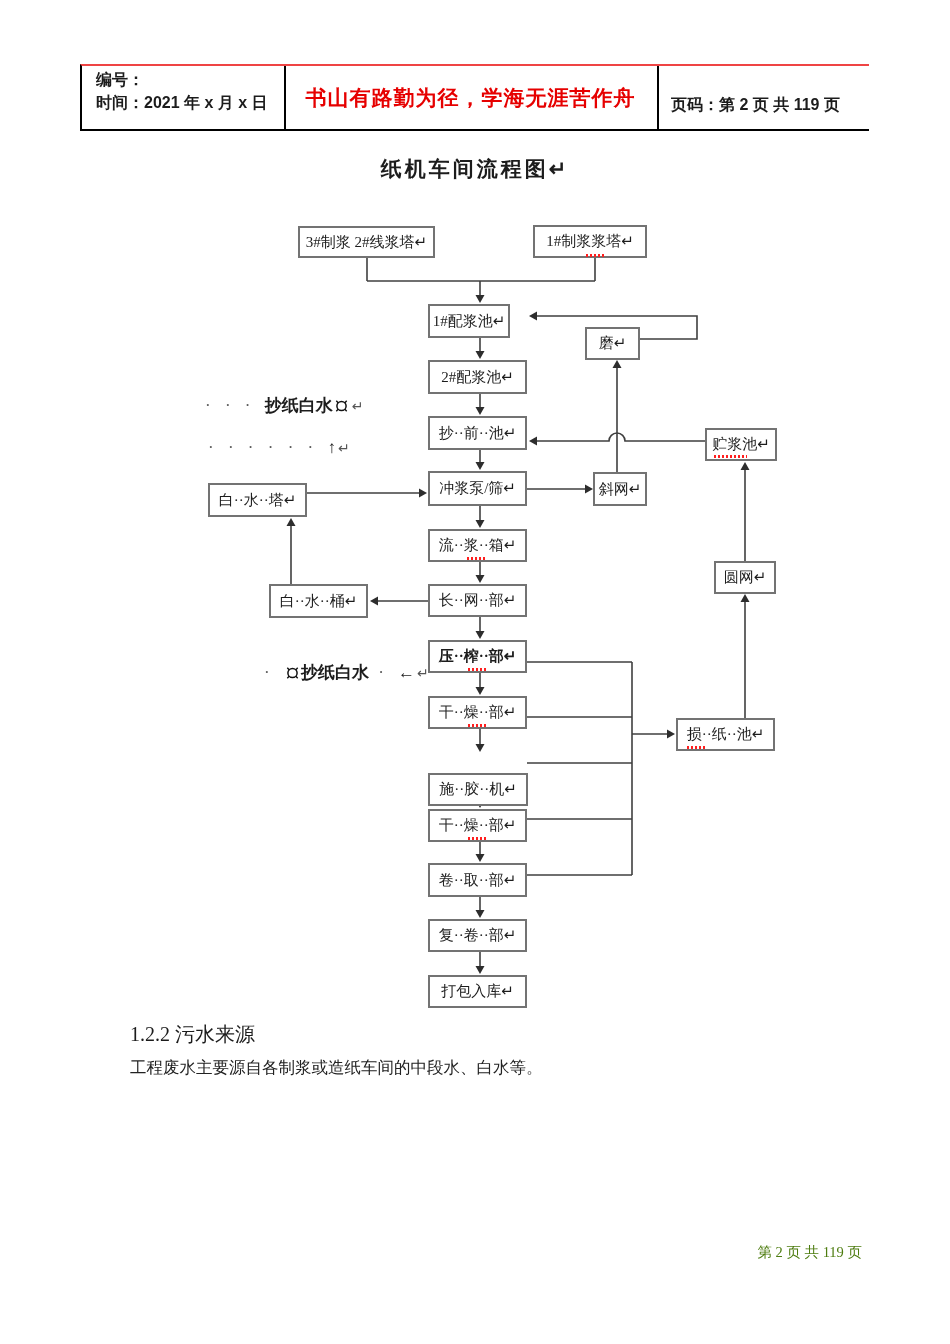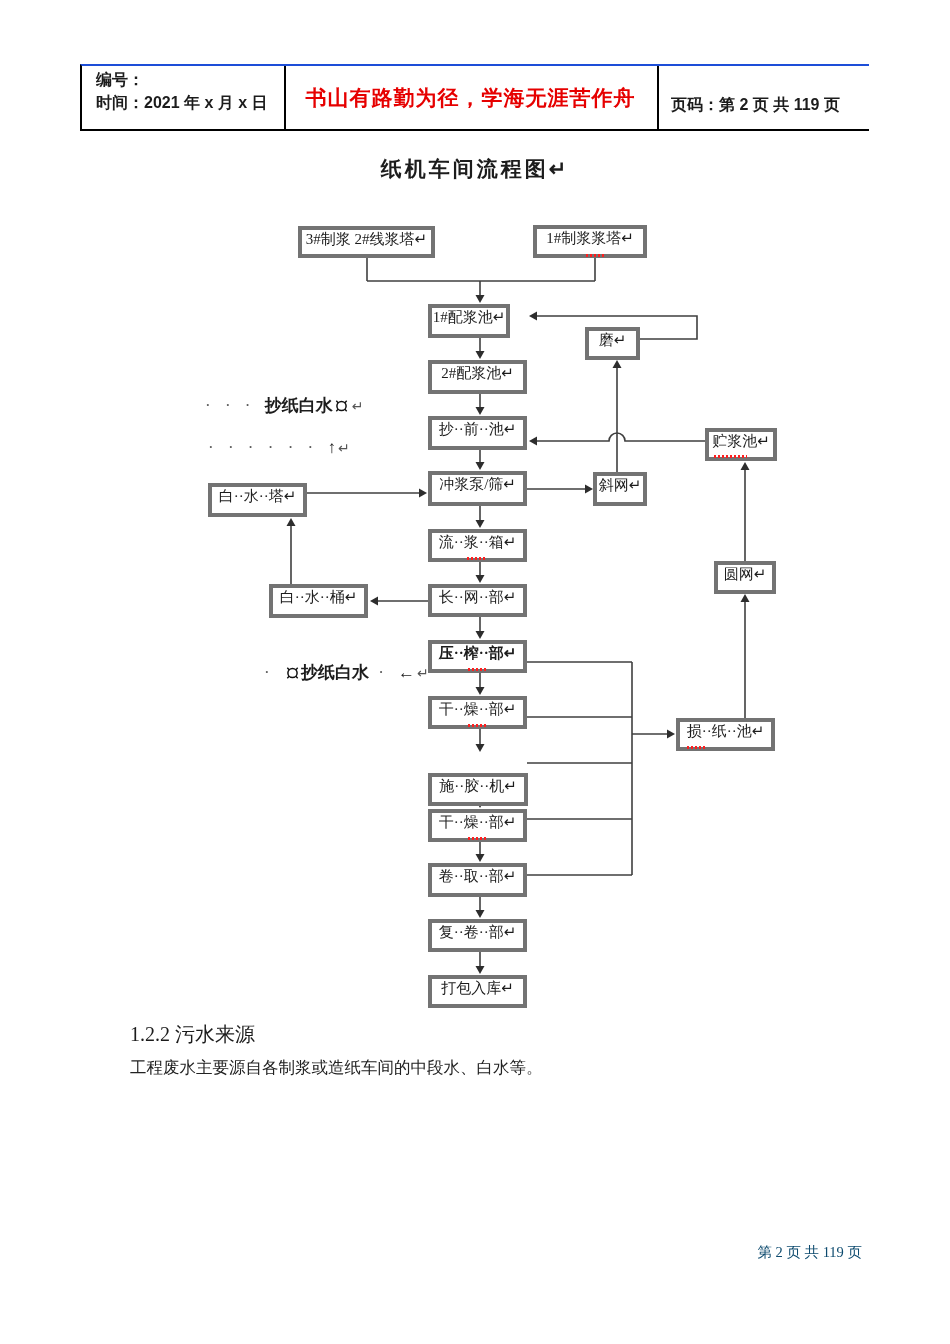--- a/index.html
+++ b/index.html
@@ -7,37 +7,37 @@
     --squiggle-red:#ff1f1f;
     --line-color:#3f3f3f;
     --ink:#1c1c1c;
   }
   html,body{margin:0;padding:0;background:#fff;}
   .page{position:relative;width:950px;height:1344px;background:#fff;overflow:hidden;
         font-family:"Liberation Serif",serif;color:var(--ink);}
 
   
   .hdr{position:absolute;left:80px;top:64px;width:787px;height:63px;
-       border-top:2px solid #1d4ed8;border-bottom:2px solid #000;border-left:2px solid #000;
+       border-top:2px solid #ef4444;border-bottom:2px solid #000;border-left:2px solid #000;
        font-family:"Liberation Sans",sans-serif;}
   .hdr .vline{position:absolute;top:0;width:2px;height:100%;background:#000;}
   .hdr .cell-left{position:absolute;left:14px;top:2px;font-size:16px;font-weight:700;line-height:23px;}
   .hdr .cell-motto{position:absolute;left:202px;width:373px;height:100%;
        display:flex;align-items:center;justify-content:center;
        font-size:21px;font-weight:700;color:var(--motto-red);letter-spacing:1px;
        font-family:"Liberation Serif",serif;}
   .hdr .cell-page{position:absolute;left:589px;top:0;height:100%;display:flex;align-items:center;
        font-size:16px;font-weight:700;padding-top:16px;box-sizing:border-box;}
 
   
   .fc-title{position:absolute;left:0;top:155px;width:950px;text-align:center;
        font-size:21px;font-weight:700;letter-spacing:3px;}
   svg.connectors{position:absolute;left:0;top:0;pointer-events:none;}
-  .fbox{position:absolute;border:4px solid #737373;background:#fff;box-sizing:border-box;
-        display:flex;justify-content:center;white-space:nowrap;
+  .fbox{position:absolute;border:2px solid #737373;background:#fff;box-sizing:border-box;
+        display:flex;align-items:center;justify-content:center;white-space:nowrap;
         font-size:15px;color:var(--ink);}
   .b-pulp3{left:298px;top:226px;width:137px;height:32px;}
   .b-pulp1{left:533px;top:225px;width:114px;height:33px;}
   .b-mix1{left:428px;top:304px;width:82px;height:34px;}
   .b-mo{left:585px;top:327px;width:55px;height:33px;}
   .b-mix2{left:428px;top:360px;width:99px;height:34px;}
   .b-chaoqian{left:428px;top:416px;width:99px;height:34px;}
   .b-zhujiang{left:705px;top:428px;width:72px;height:33px;}
   .b-chongjiangbeng{left:428px;top:471px;width:99px;height:35px;}
   .b-xiewang{left:593px;top:472px;width:54px;height:34px;}
@@ -60,21 +60,21 @@
 
   .ann{position:absolute;font-size:17px;font-weight:700;white-space:nowrap;}
   .ann .dots{color:#5a5a5a;font-weight:400;letter-spacing:5px;}
   .ann .ret{color:#555;font-weight:400;font-size:14px;margin-left:2px;}
   .ann .arr{font-weight:400;color:#222;}
   .glyph-x{vertical-align:-2px;margin:0 1px;}
 
   
   .sec-heading{position:absolute;left:130px;top:1021px;font-size:20px;font-weight:400;}
   .sec-body{position:absolute;left:130px;top:1057px;font-size:16.5px;color:#222;}
-  .footer-page{position:absolute;right:88px;top:1243px;font-size:14.5px;color:#0c4a6e;}
+  .footer-page{position:absolute;right:88px;top:1243px;font-size:14.5px;color:#4d7c0f;}
 </style>
 </head>
 <body>
 
 <div class="page">
 
   <div class="hdr">
     <div class="vline" style="left:202px"></div>
     <div class="vline" style="left:575px"></div>
     <div class="cell-left">

